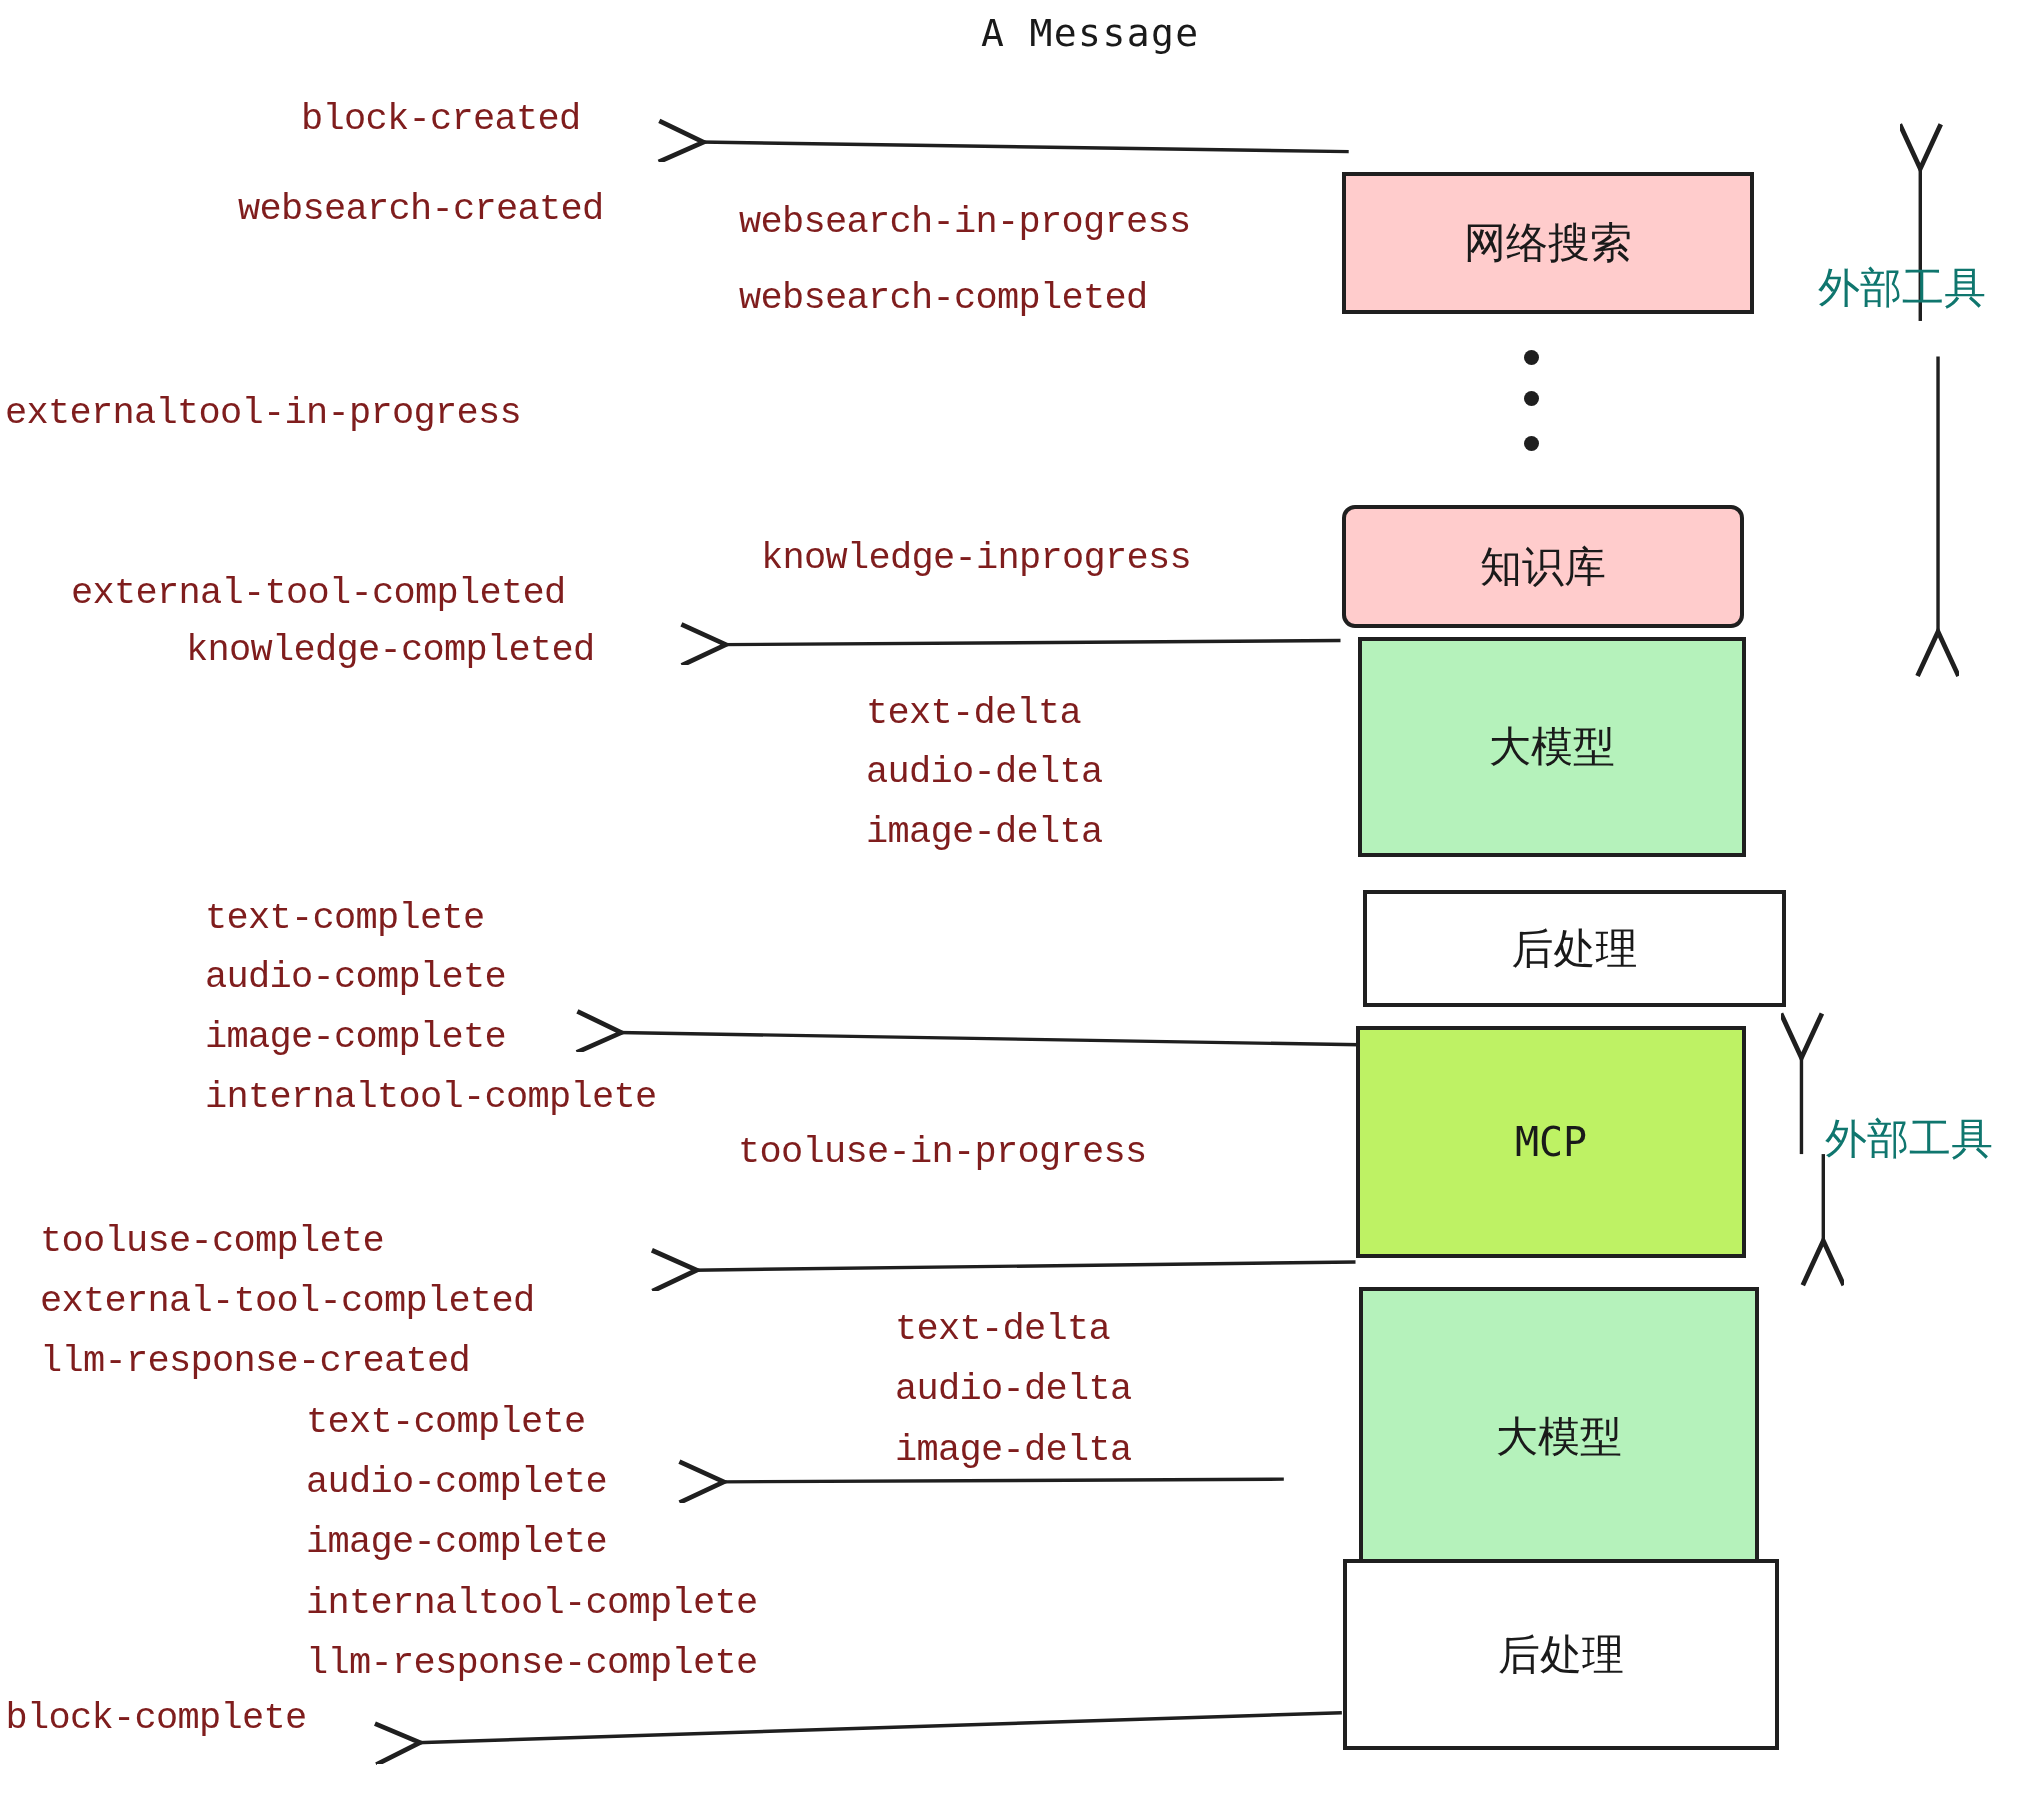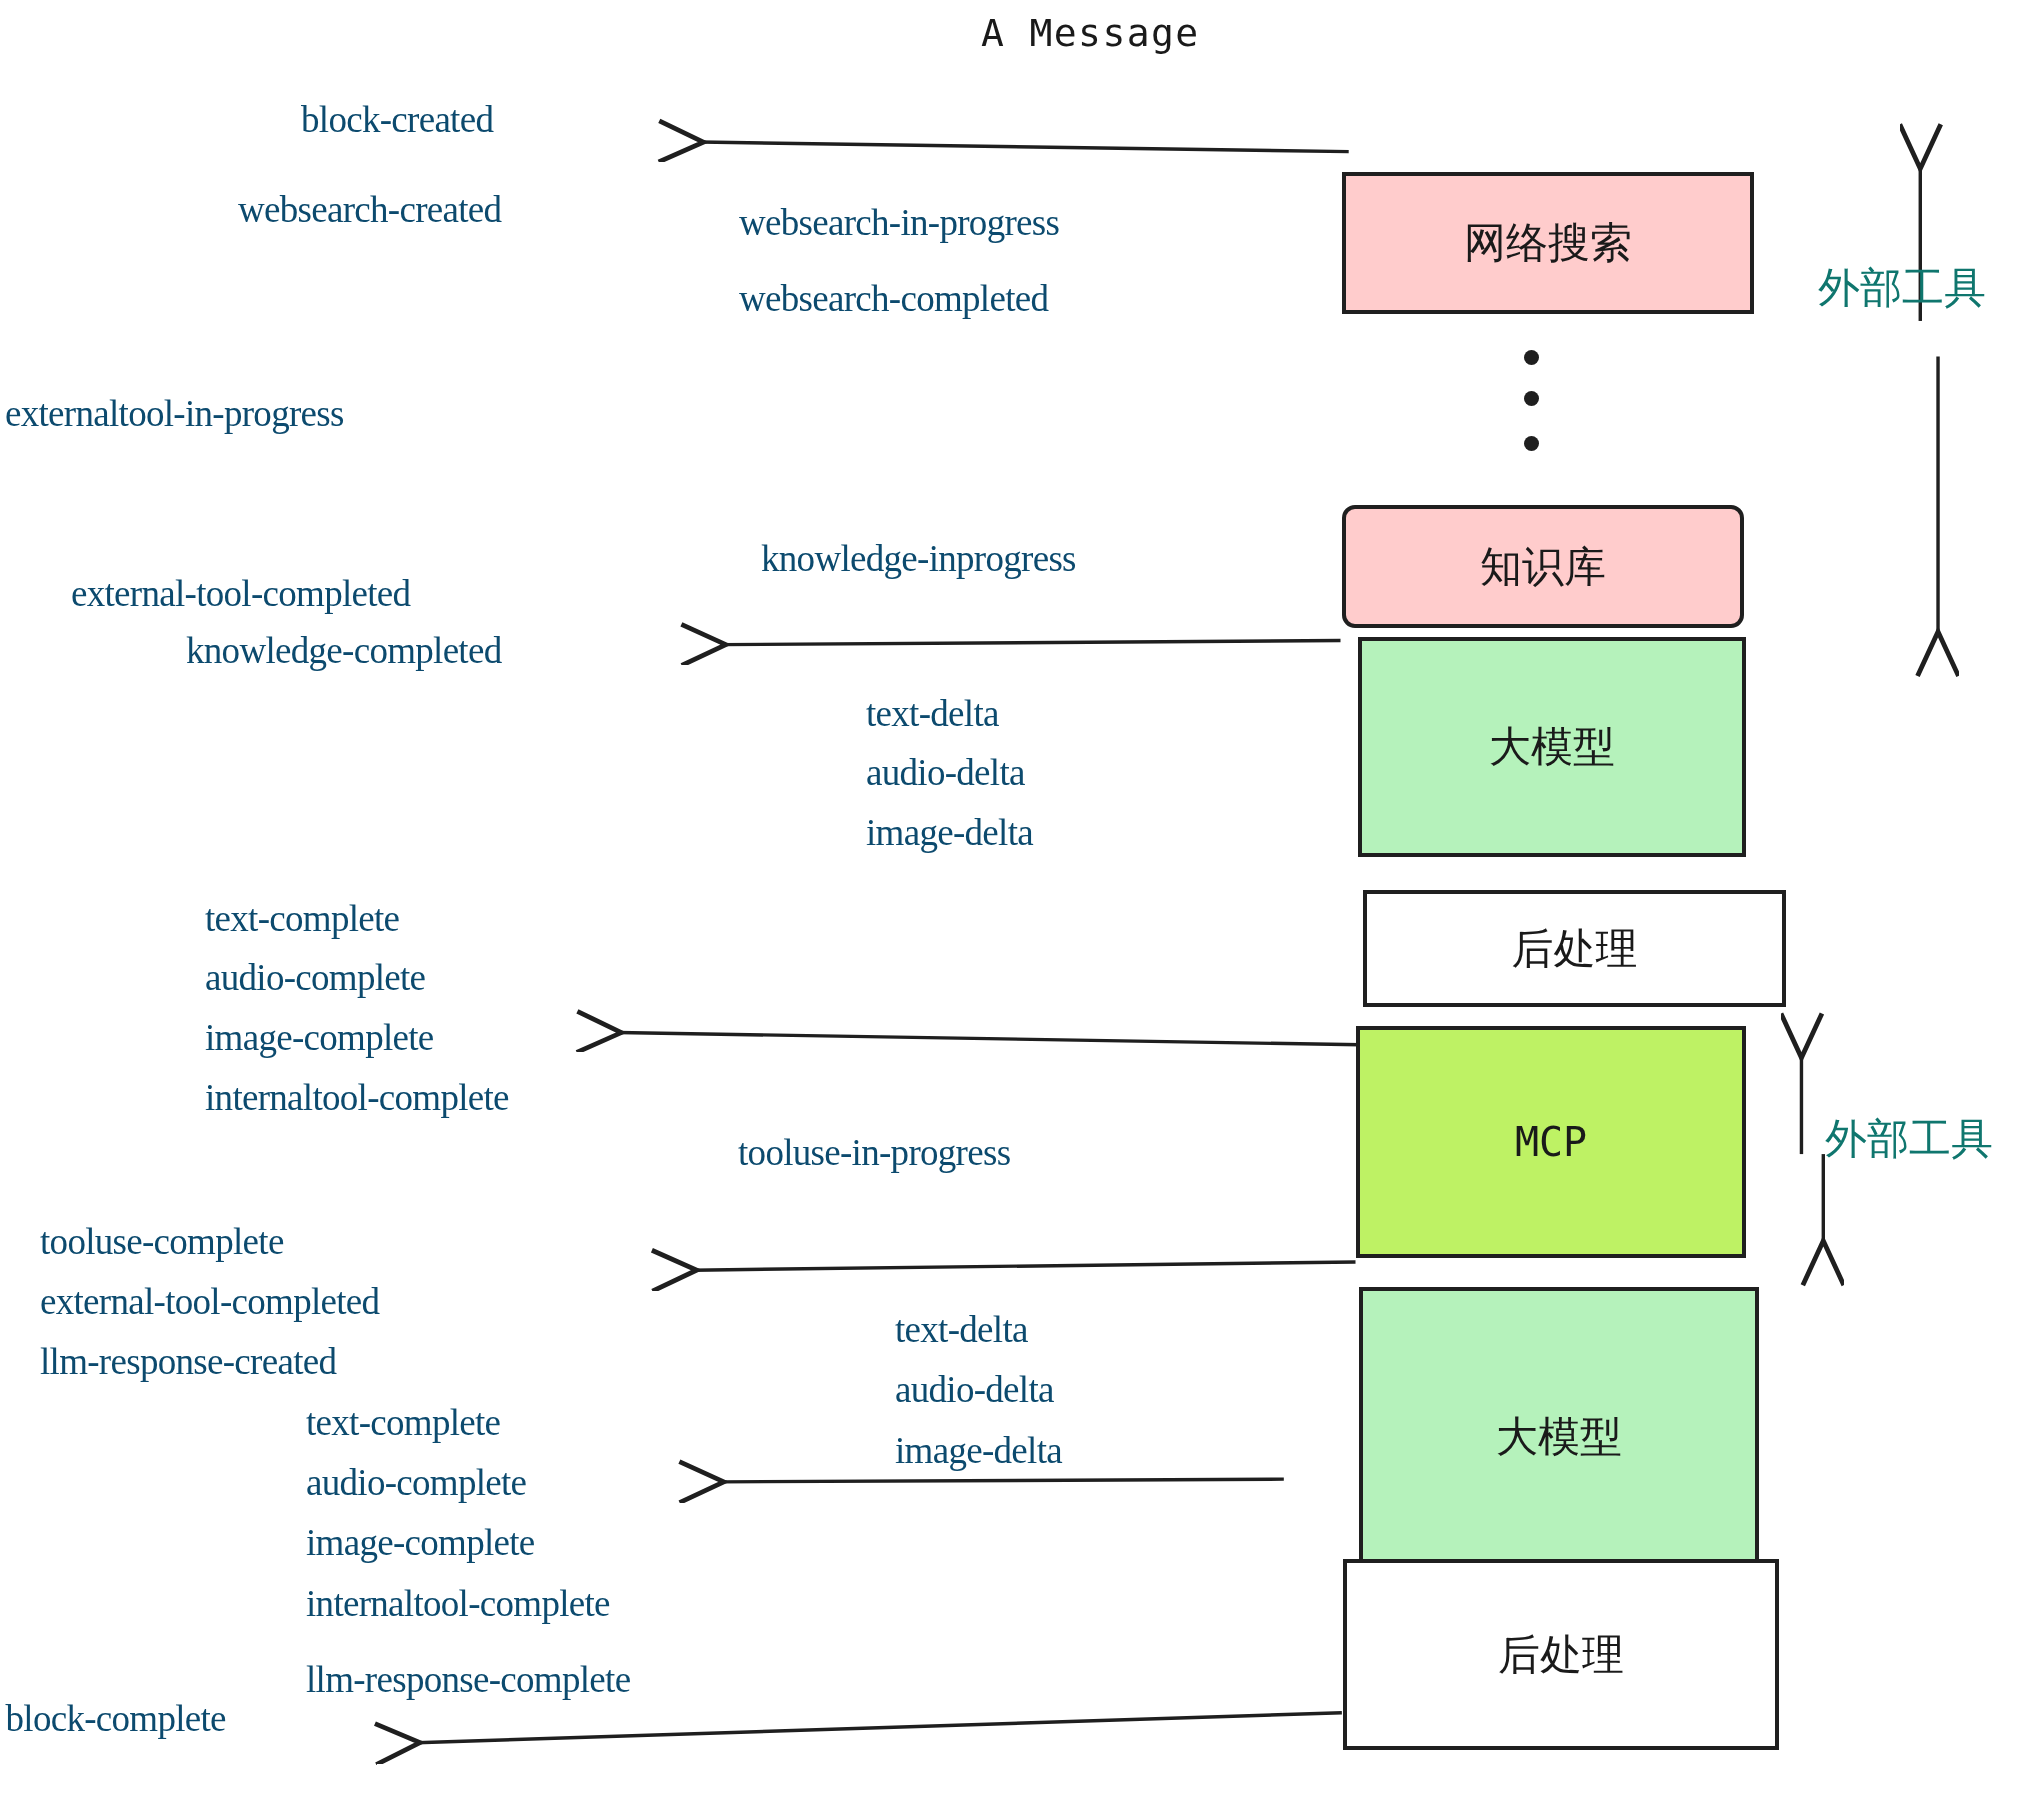--- a/index.html
+++ b/index.html
@@ -10,24 +10,24 @@
   #canvas {
     position: relative;
     width: 2035px;
     height: 1796px;
     background: #ffffff;
     overflow: hidden;
     font-family: "DejaVu Sans Mono", "Liberation Mono", monospace;
   }
   .ev {
     position: absolute;
-    font-family: Liberation Serif, serif;
+    font-family: Liberation Mono, monospace;
     font-size: 37px;
     line-height: 1;
-    color: #0c4a6e;
+    color: #7f1d1d;
     white-space: pre;
     letter-spacing: -0.7px;
   }
   .title {
     position: absolute;
     font-family: "DejaVu Sans Mono", "Liberation Mono", monospace;
     font-size: 38px;
     color: #1a1a1a;
     white-space: pre;
     letter-spacing: 1.4px;
@@ -148,21 +148,21 @@
       <div class="ev" style="left: 40px; top: 1223px;">tooluse-complete</div>
       <div class="ev" style="left: 40px; top: 1283px;">external-tool-completed</div>
       <div class="ev" style="left: 40px; top: 1343px;">llm-response-created</div>
       <div class="ev" style="left: 895px; top: 1311px;">text-delta</div>
       <div class="ev" style="left: 895px; top: 1371px;">audio-delta</div>
       <div class="ev" style="left: 895px; top: 1432px;">image-delta</div>
       <div class="ev" style="left: 306px; top: 1404px;">text-complete</div>
       <div class="ev" style="left: 306px; top: 1464px;">audio-complete</div>
       <div class="ev" style="left: 306px; top: 1524px;">image-complete</div>
       <div class="ev" style="left: 306px; top: 1585px;">internaltool-complete</div>
-      <div class="ev" style="left: 306px; top: 1645px; margin-top: 16px;">llm-response-complete</div>
+      <div class="ev" style="left: 306px; top: 1645px;">llm-response-complete</div>
       <div class="ev" style="left: 5.5px; top: 1700px;">block-complete</div>
     </div>
   <div id="grouplabels-layer">
       <div class="grouplabel" style="left: 1818px; top: 260px;">外部工具</div>
       <div class="grouplabel" style="left: 1825px; top: 1111px;">外部工具</div>
     </div>
   <div id="dots-layer">
       <div class="dot" style="left: 1524px; top: 350px;"></div>
       <div class="dot" style="left: 1524px; top: 391px;"></div>
       <div class="dot" style="left: 1524px; top: 436px;"></div>

